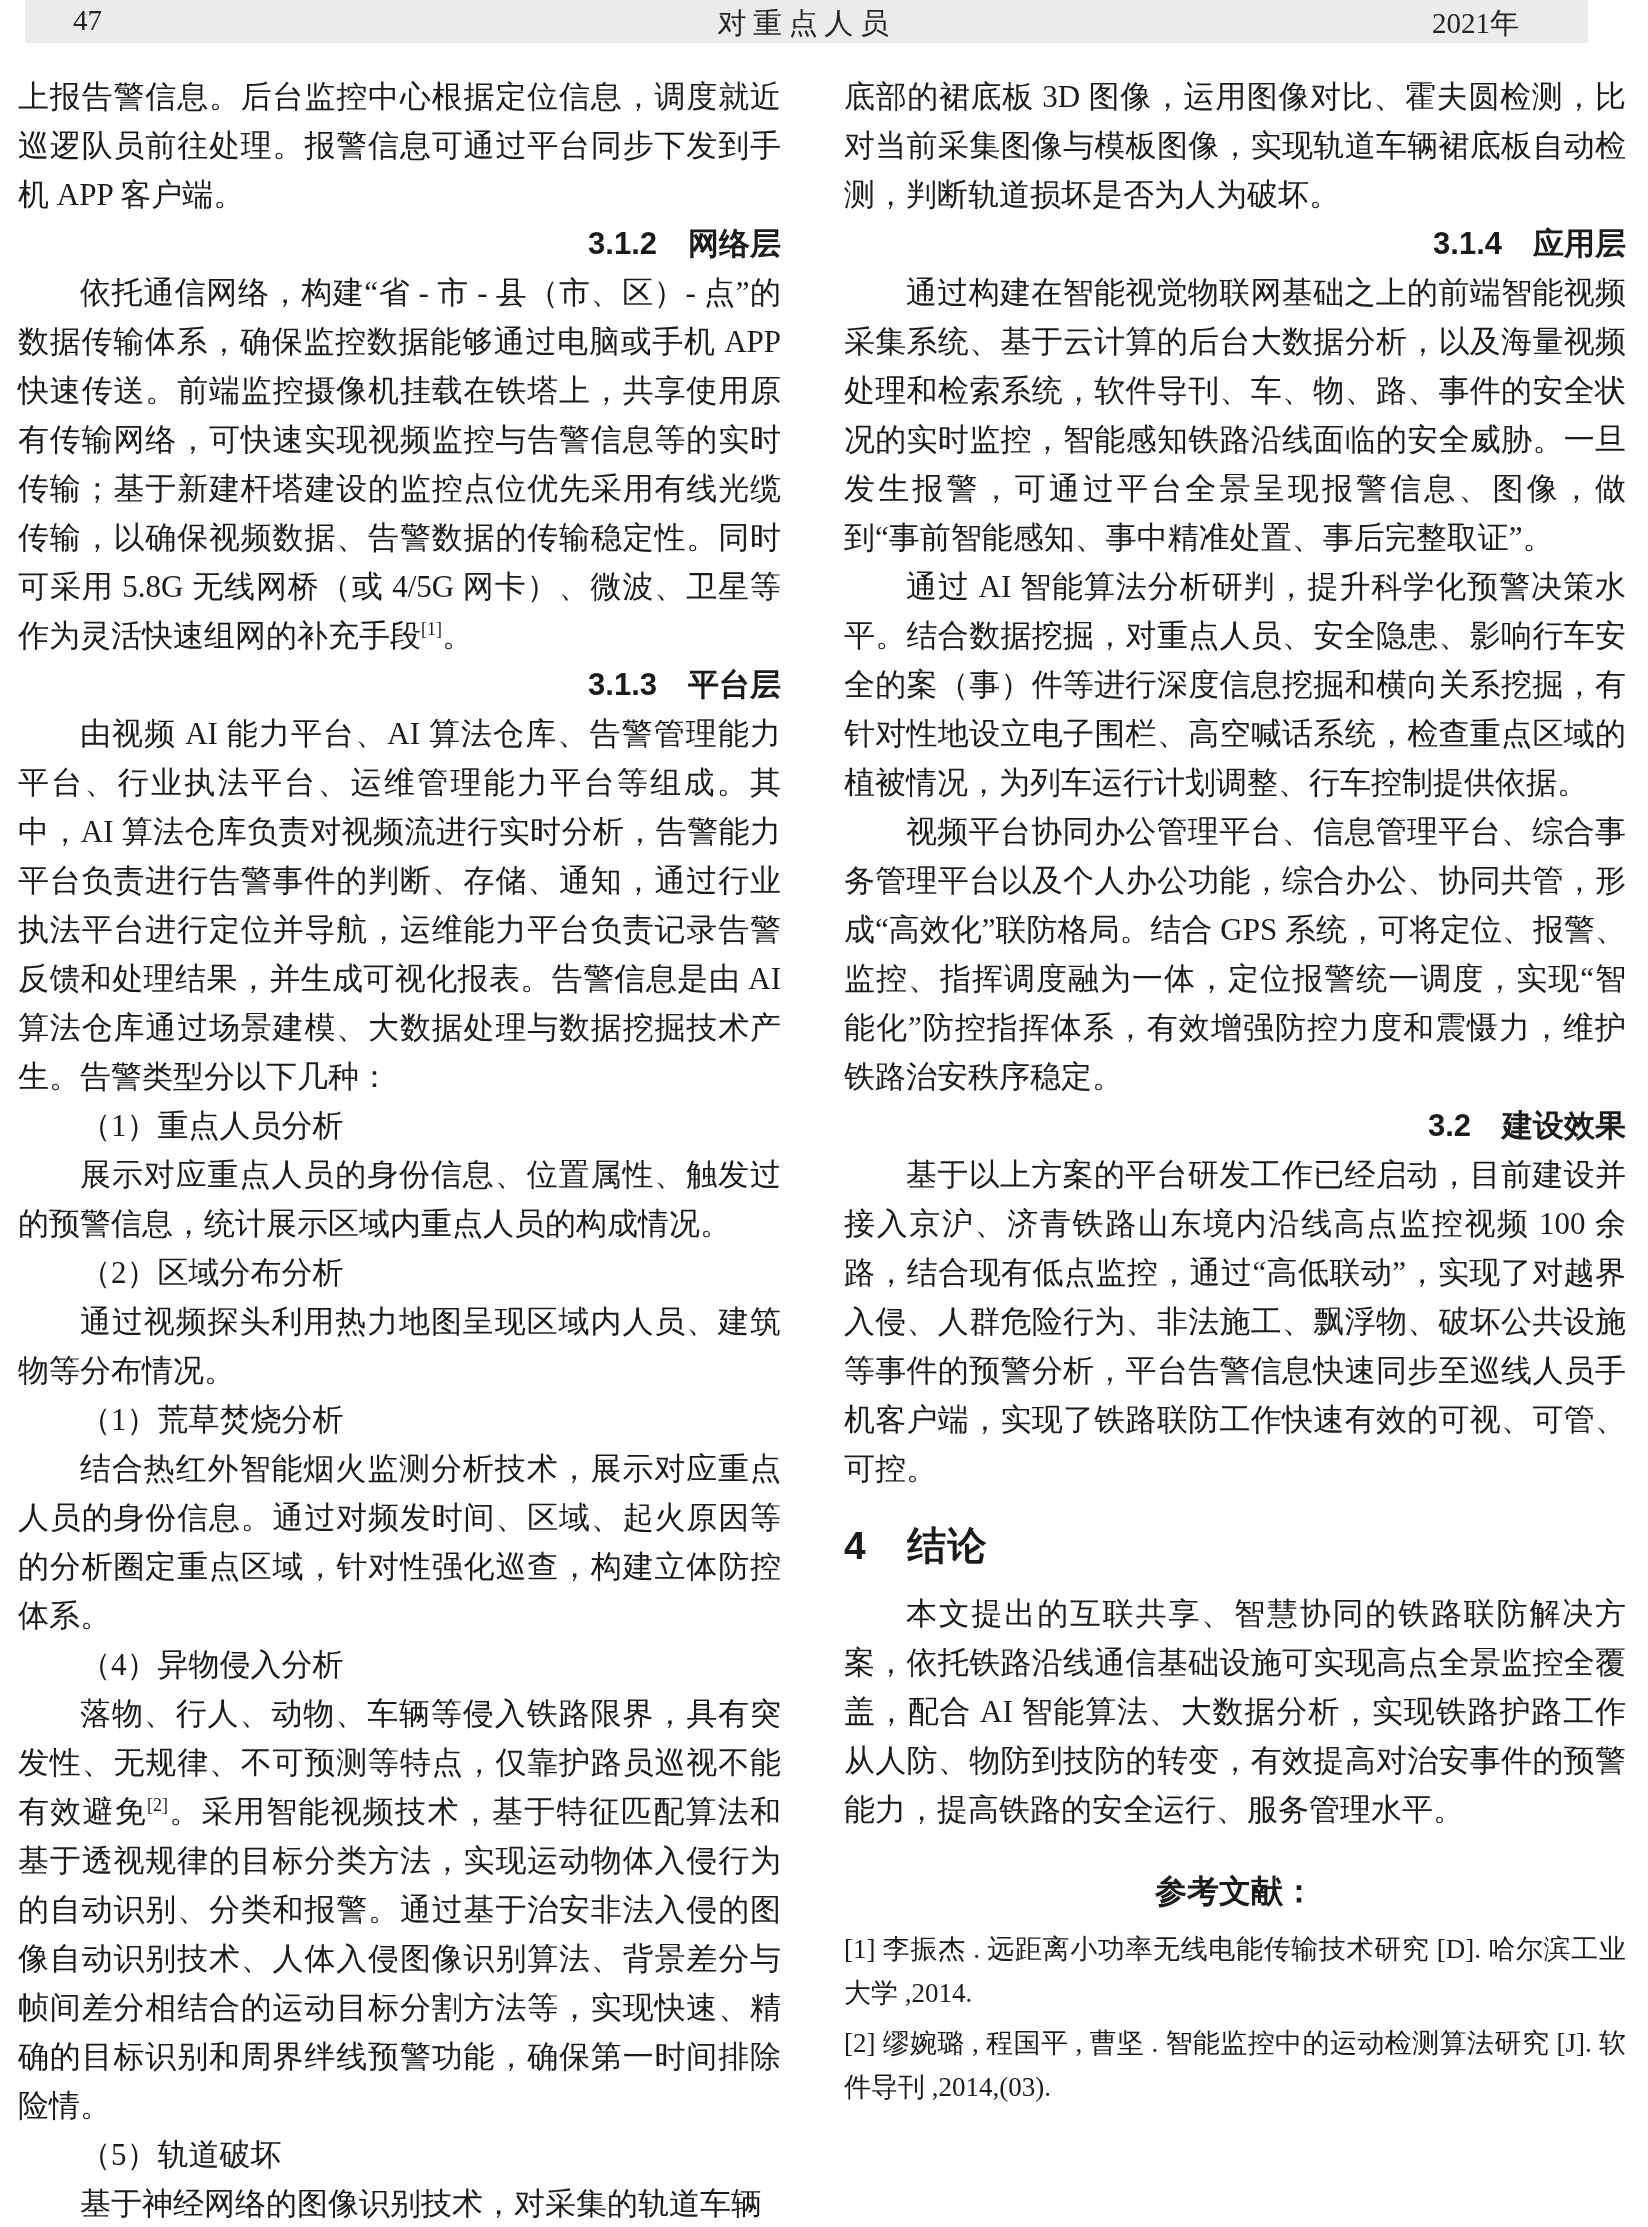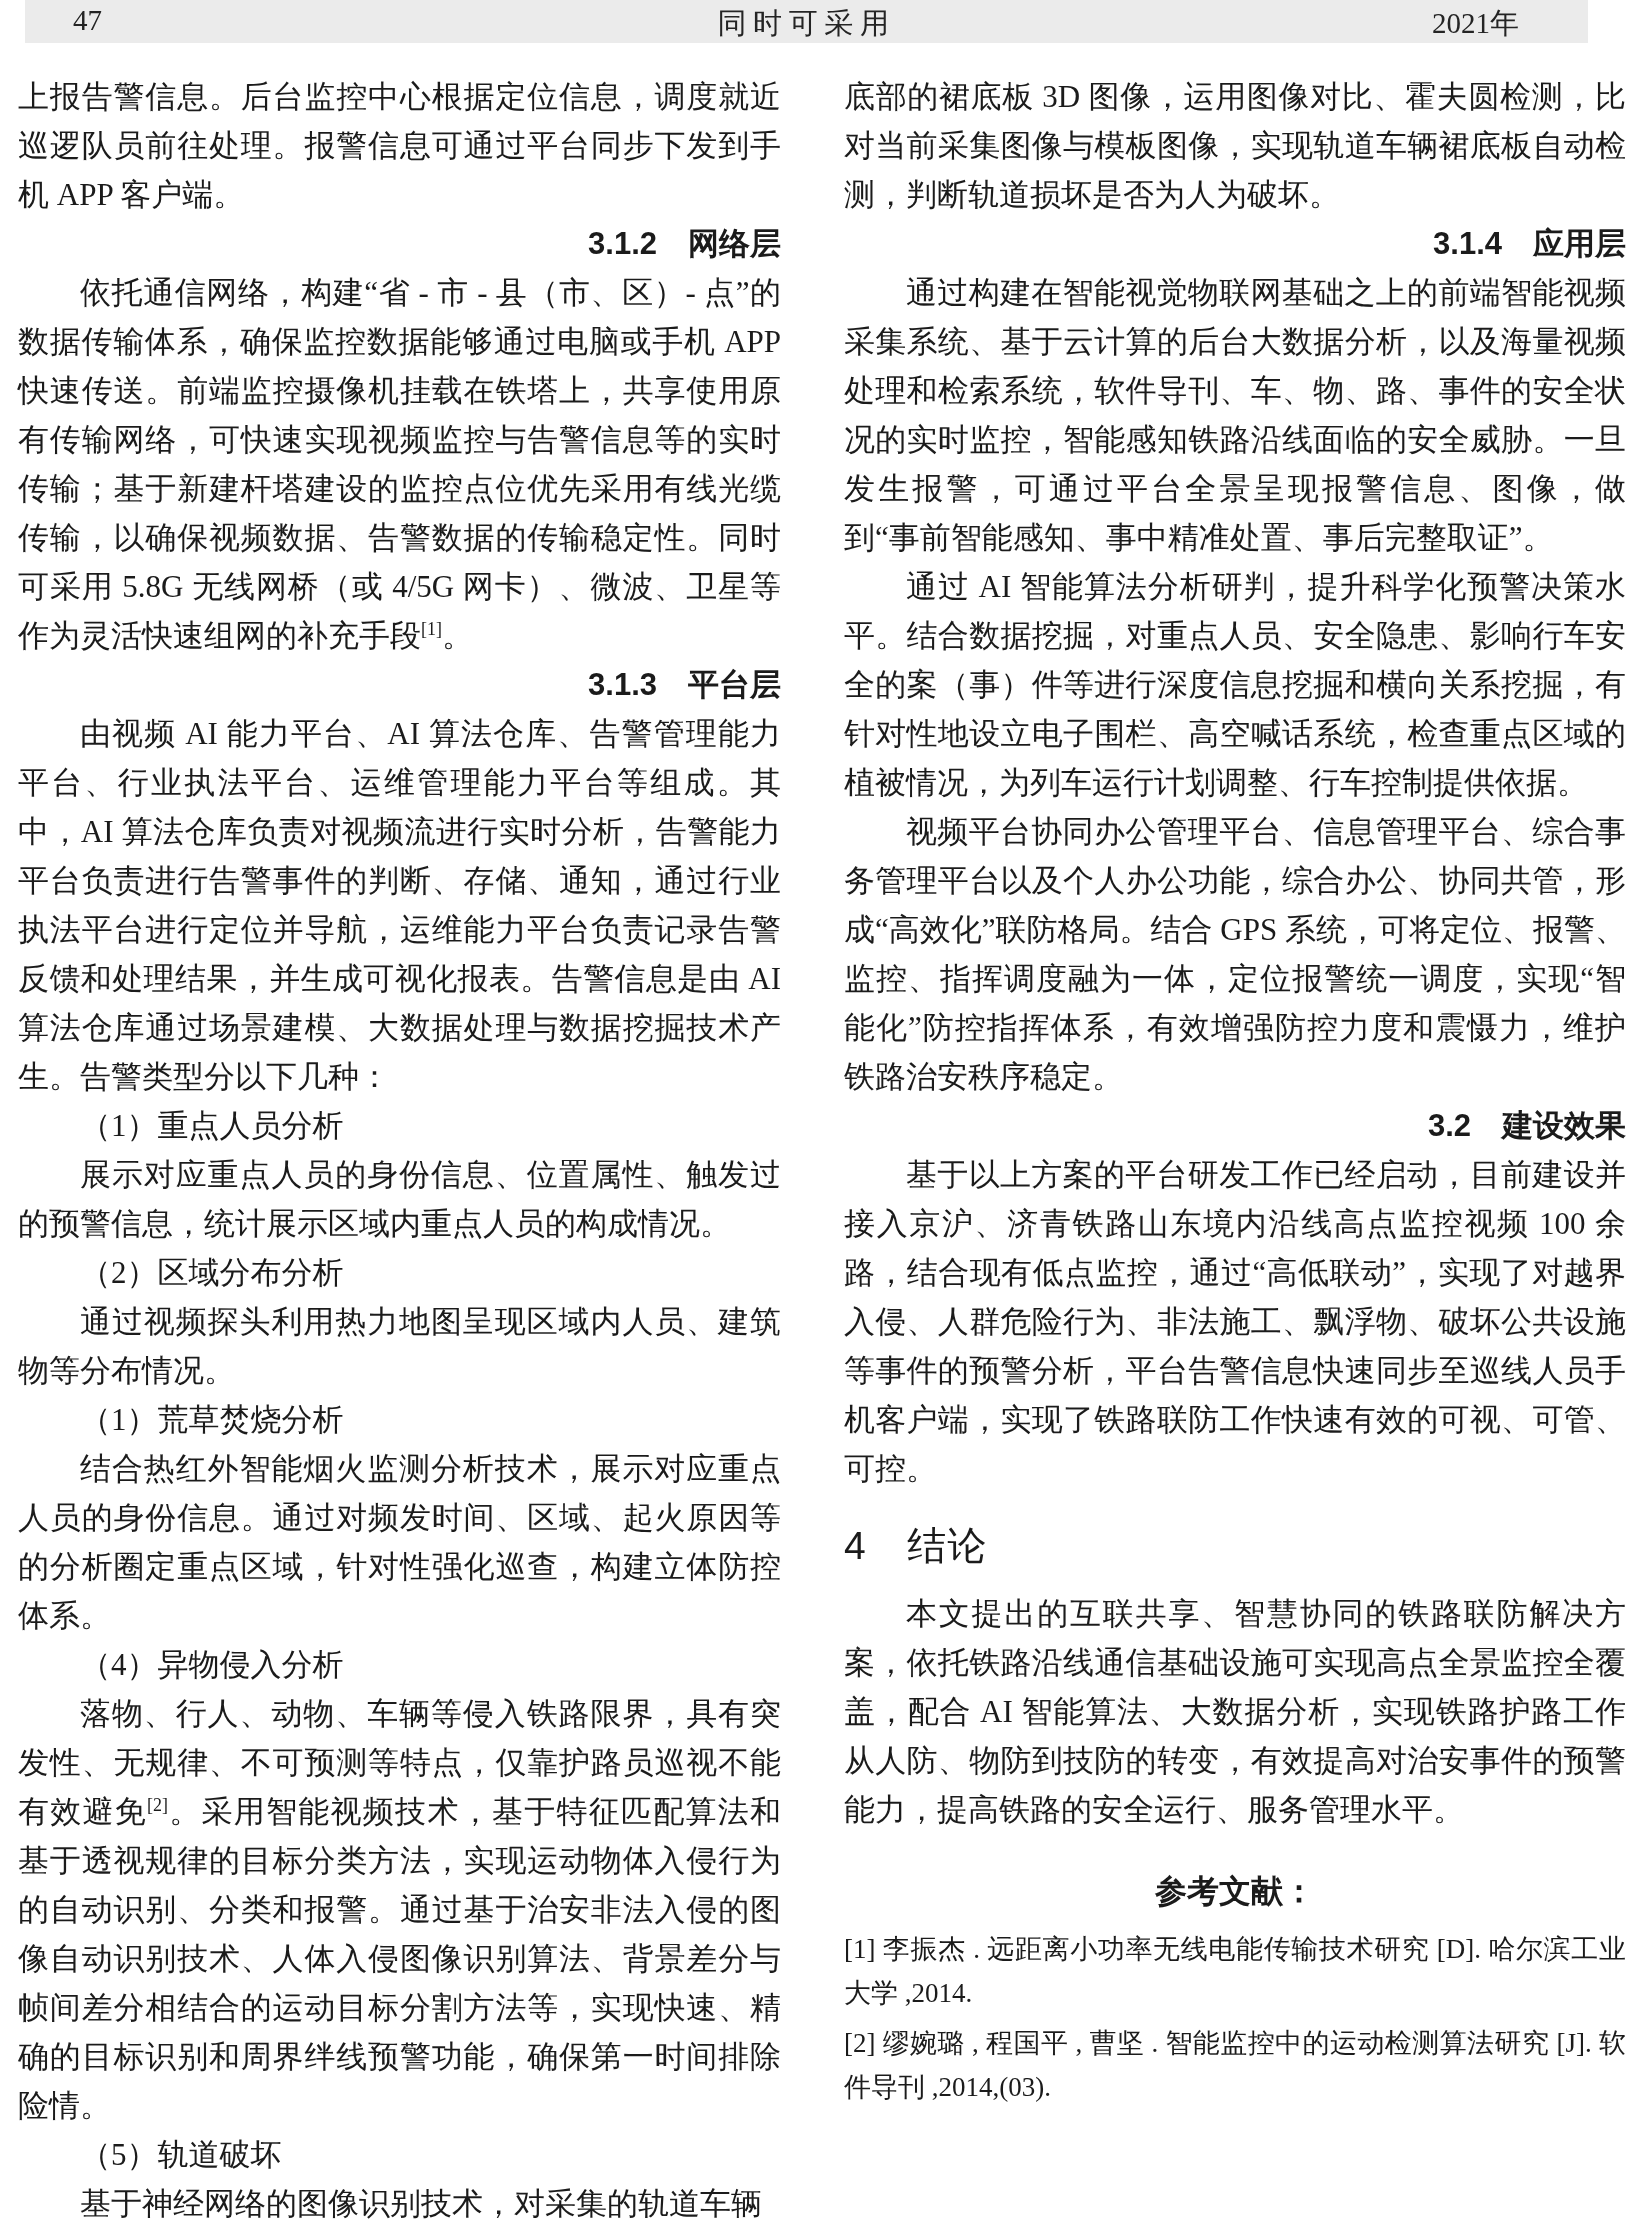--- a/index.html
+++ b/index.html
@@ -50,21 +50,21 @@
   .sec-h {
     font-family: "Liberation Sans", "DejaVu Sans", sans-serif;
     font-weight: 700;
     font-size: 31px;
     line-height: 49px;
     text-indent: 0;
     text-align: right;
   }
   .h1 {
     font-family: "Liberation Sans", "DejaVu Sans", sans-serif;
-    font-weight: 400;
+    font-weight: 700;
     font-size: 39px;
     line-height: 47px;
     margin: 29px 0 20px 0;
     text-align: left;
     letter-spacing: 1.3px;
   }
   .refs-title {
     font-family: "Liberation Sans", "DejaVu Sans", sans-serif;
     font-weight: 700;
     font-size: 32px;
@@ -84,21 +84,21 @@
     vertical-align: super;
   }
 </style>
 </head>
 <body>
 
 <div class="page">
 
   <div class="header-bar">
     <span class="header-page-num">47</span>
-    <span class="header-title">同时可采用</span>
+    <span class="header-title">对重点人员</span>
     <span class="header-year">2021年</span>
   </div>
 
   <div class="col col-left">
     <p class="cont">上报告警信息。后台监控中心根据定位信息，调度就近巡逻队员前往处理。报警信息可通过平台同步下发到手机 APP 客户端。</p>
     <h3 class="sec-h">3.1.2　网络层</h3>
     <p class="body"><span>依托通信网络，构建“省 - 市 - 县（市、区）- 点”的数据传输体系，确保监控数据能够通过电脑或手机 APP 快速传送。前端监控摄像机挂载在铁塔上，共享使用原有传输网络，可快速实现视频监控与告警信息等的实时传输；基于新建杆塔建设的监控点位优先采用有线光缆传输，以确保视频数据、告警数据的传输稳定性。同时可采用 5.8G 无线网桥（或 4/5G 网卡）、微波、卫星等作为灵活快速组网的补充手段</span><sup class="cite">[1]</sup><span>。</span></p>
     <h3 class="sec-h">3.1.3　平台层</h3>
     <p class="body">由视频 AI 能力平台、AI 算法仓库、告警管理能力平台、行业执法平台、运维管理能力平台等组成。其中，AI 算法仓库负责对视频流进行实时分析，告警能力平台负责进行告警事件的判断、存储、通知，通过行业执法平台进行定位并导航，运维能力平台负责记录告警反馈和处理结果，并生成可视化报表。告警信息是由 AI 算法仓库通过场景建模、大数据处理与数据挖掘技术产生。告警类型分以下几种：</p>
     <p class="item">（1）重点人员分析</p>

